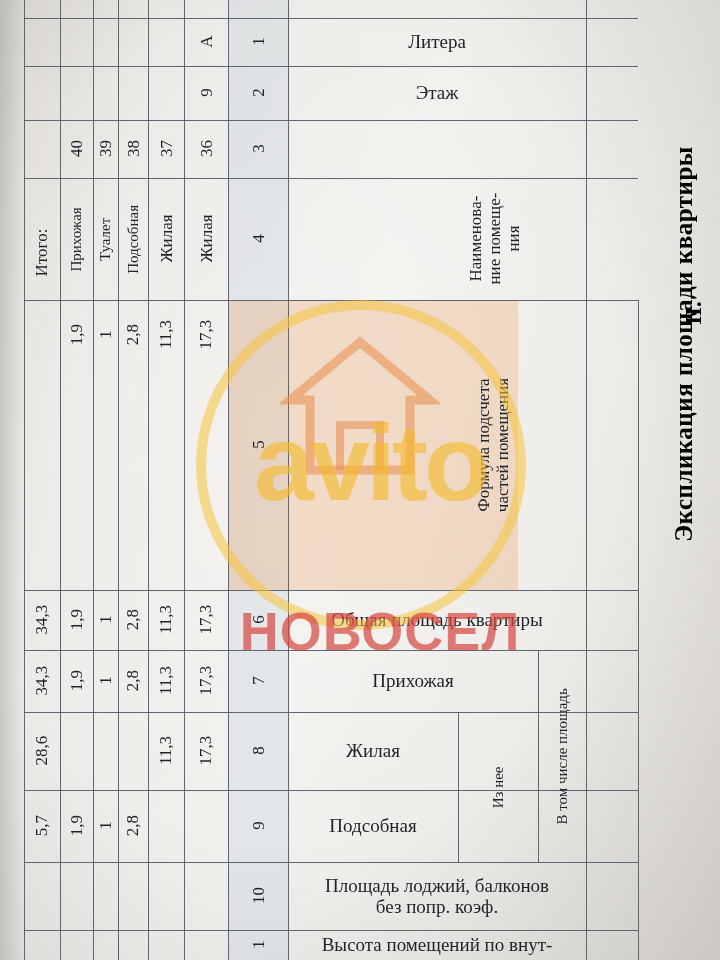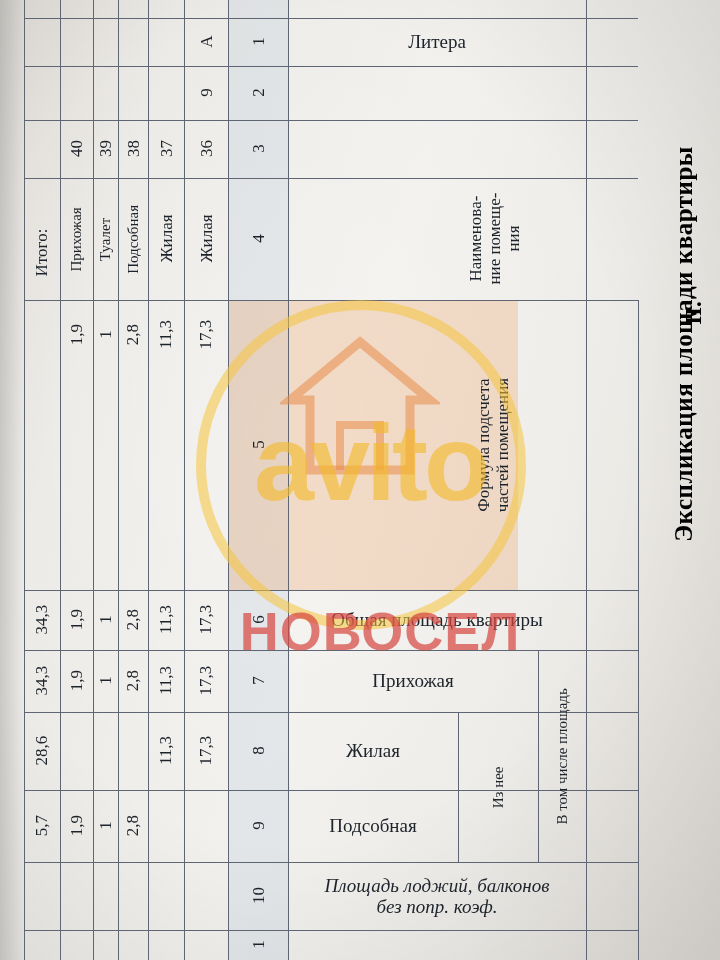--- a/index.html
+++ b/index.html
@@ -191,20 +191,23 @@
   <div class="hline" style="left:24px; top:590px; width:614px;"></div>
   <div class="hline" style="left:24px; top:650px; width:614px;"></div>
   <div class="hline" style="left:24px; top:712px; width:614px;"></div>
   <div class="hline" style="left:24px; top:790px; width:614px;"></div>
   <div class="hline" style="left:24px; top:862px; width:614px;"></div>
   <div class="hline" style="left:24px; top:930px; width:614px;"></div>
 
   <div class="cell big" style="left:288px; top:18px; width:298px; height:48px;">
     <span>Литера</span>
   </div>
+  <div class="cell big" style="left:288px; top:66px; width:298px; height:54px;">
+    <span>Этаж</span>
+  </div>
   <div class="cell med" style="left:420px; top:178px; width:150px; height:122px;">
     <span class="rotwrap" style="display:block; width:110px;">Наименова-<br>ние помеще-<br>ния</span>
   </div>
   <div class="cell med" style="left:400px; top:300px; width:186px; height:290px;">
     <span class="rotwrap" style="display:block; width:240px;">Формула подсчета<br>частей помещения</span>
   </div>
   <div class="cell big" style="left:288px; top:590px; width:298px; height:60px;">
     <span>Общая площадь квартиры</span>
   </div>
 
@@ -220,21 +223,24 @@
   <div class="cell sm" style="left:458px; top:712px; width:80px; height:150px;">
     <span class="rot">Из нее</span>
   </div>
   <div class="cell big" style="left:288px; top:712px; width:170px; height:78px;">
     <span>Жилая</span>
   </div>
   <div class="cell big" style="left:288px; top:790px; width:170px; height:72px;">
     <span>Подсобная</span>
   </div>
   <div class="cell big" style="left:288px; top:862px; width:298px; height:68px;">
-    <span class="rotwrap" style="display:block; width:290px; transform:none; white-space:normal;font-style:italic;">Площадь лоджий, балконов<br>без попр. коэф.</span>
+    <span class="rotwrap" style="display:block; width:290px; transform:none; white-space:normal;">Площадь лоджий, балконов<br>без попр. коэф.</span>
+  </div>
+  <div class="cell big" style="left:288px; top:930px; width:298px; height:30px;">
+    <span>Высота помещений по внут-</span>
   </div>
 
   <div class="cell med" style="left:228px; top:18px; width:60px; height:48px;">
     <span class="rot">1</span>
   </div>
   <div class="cell med" style="left:228px; top:66px; width:60px; height:54px;">
     <span class="rot">2</span>
   </div>
   <div class="cell med" style="left:228px; top:120px; width:60px; height:58px;">
     <span class="rot">3</span>

